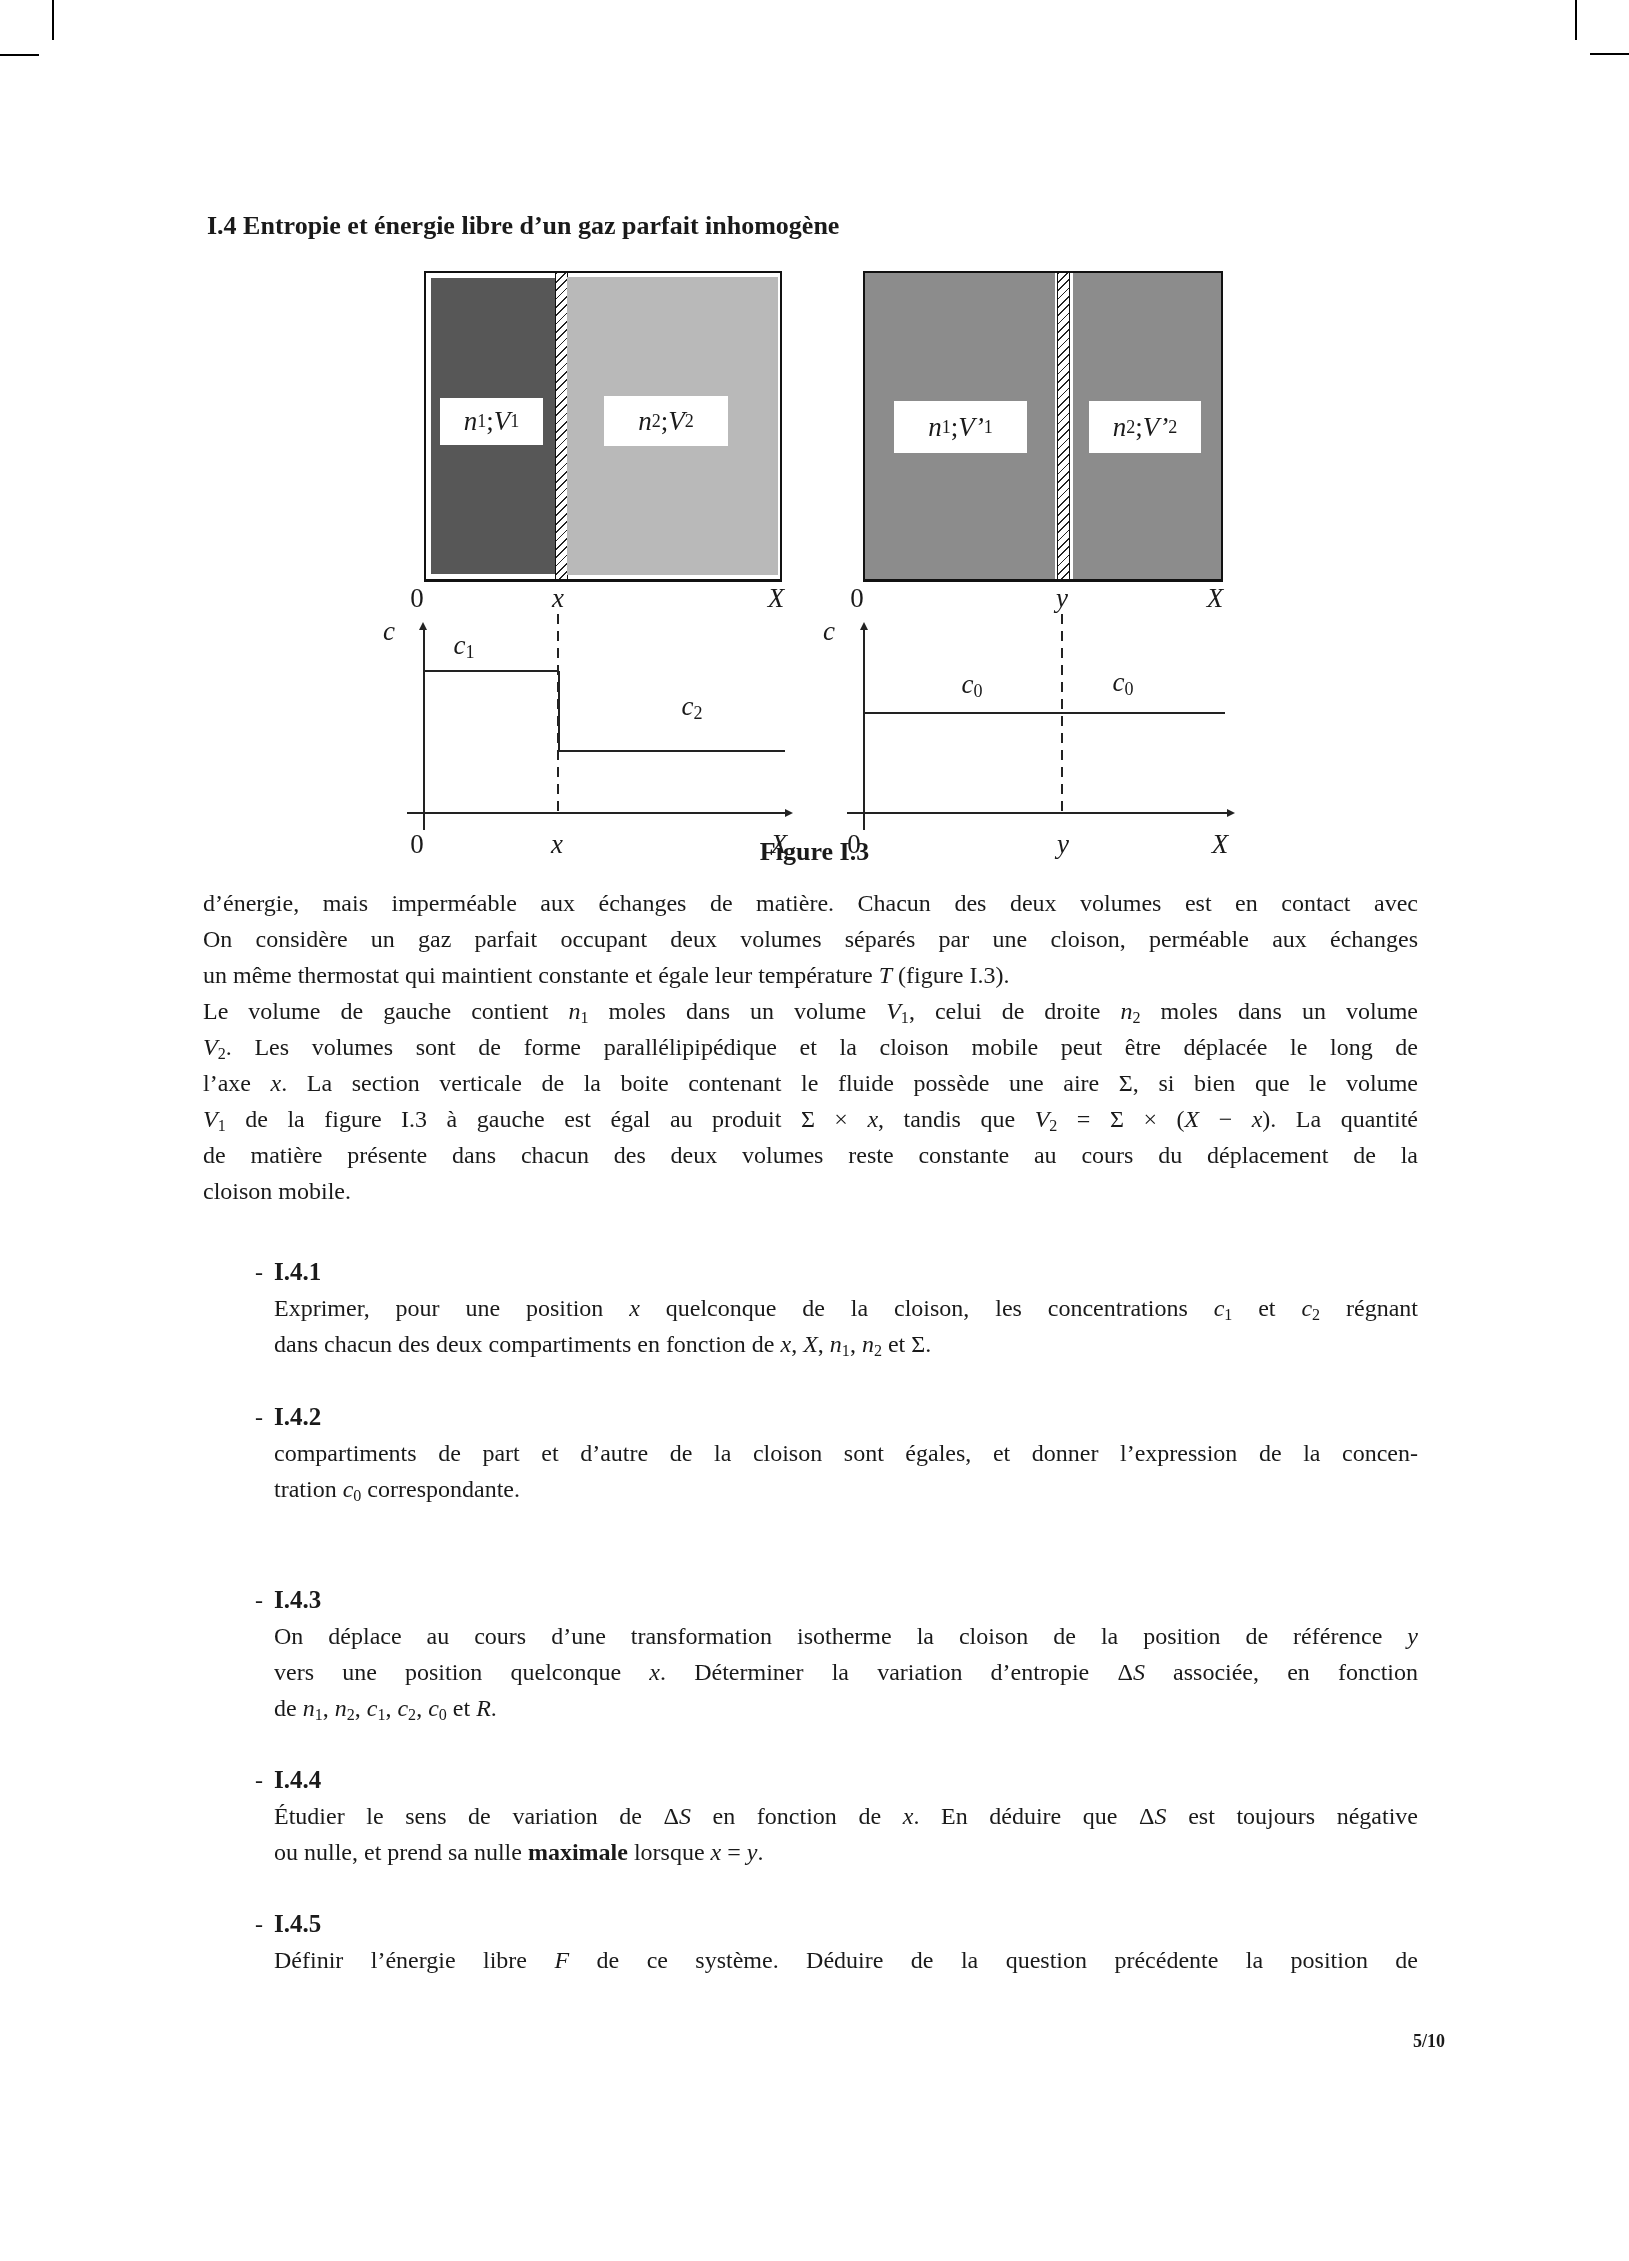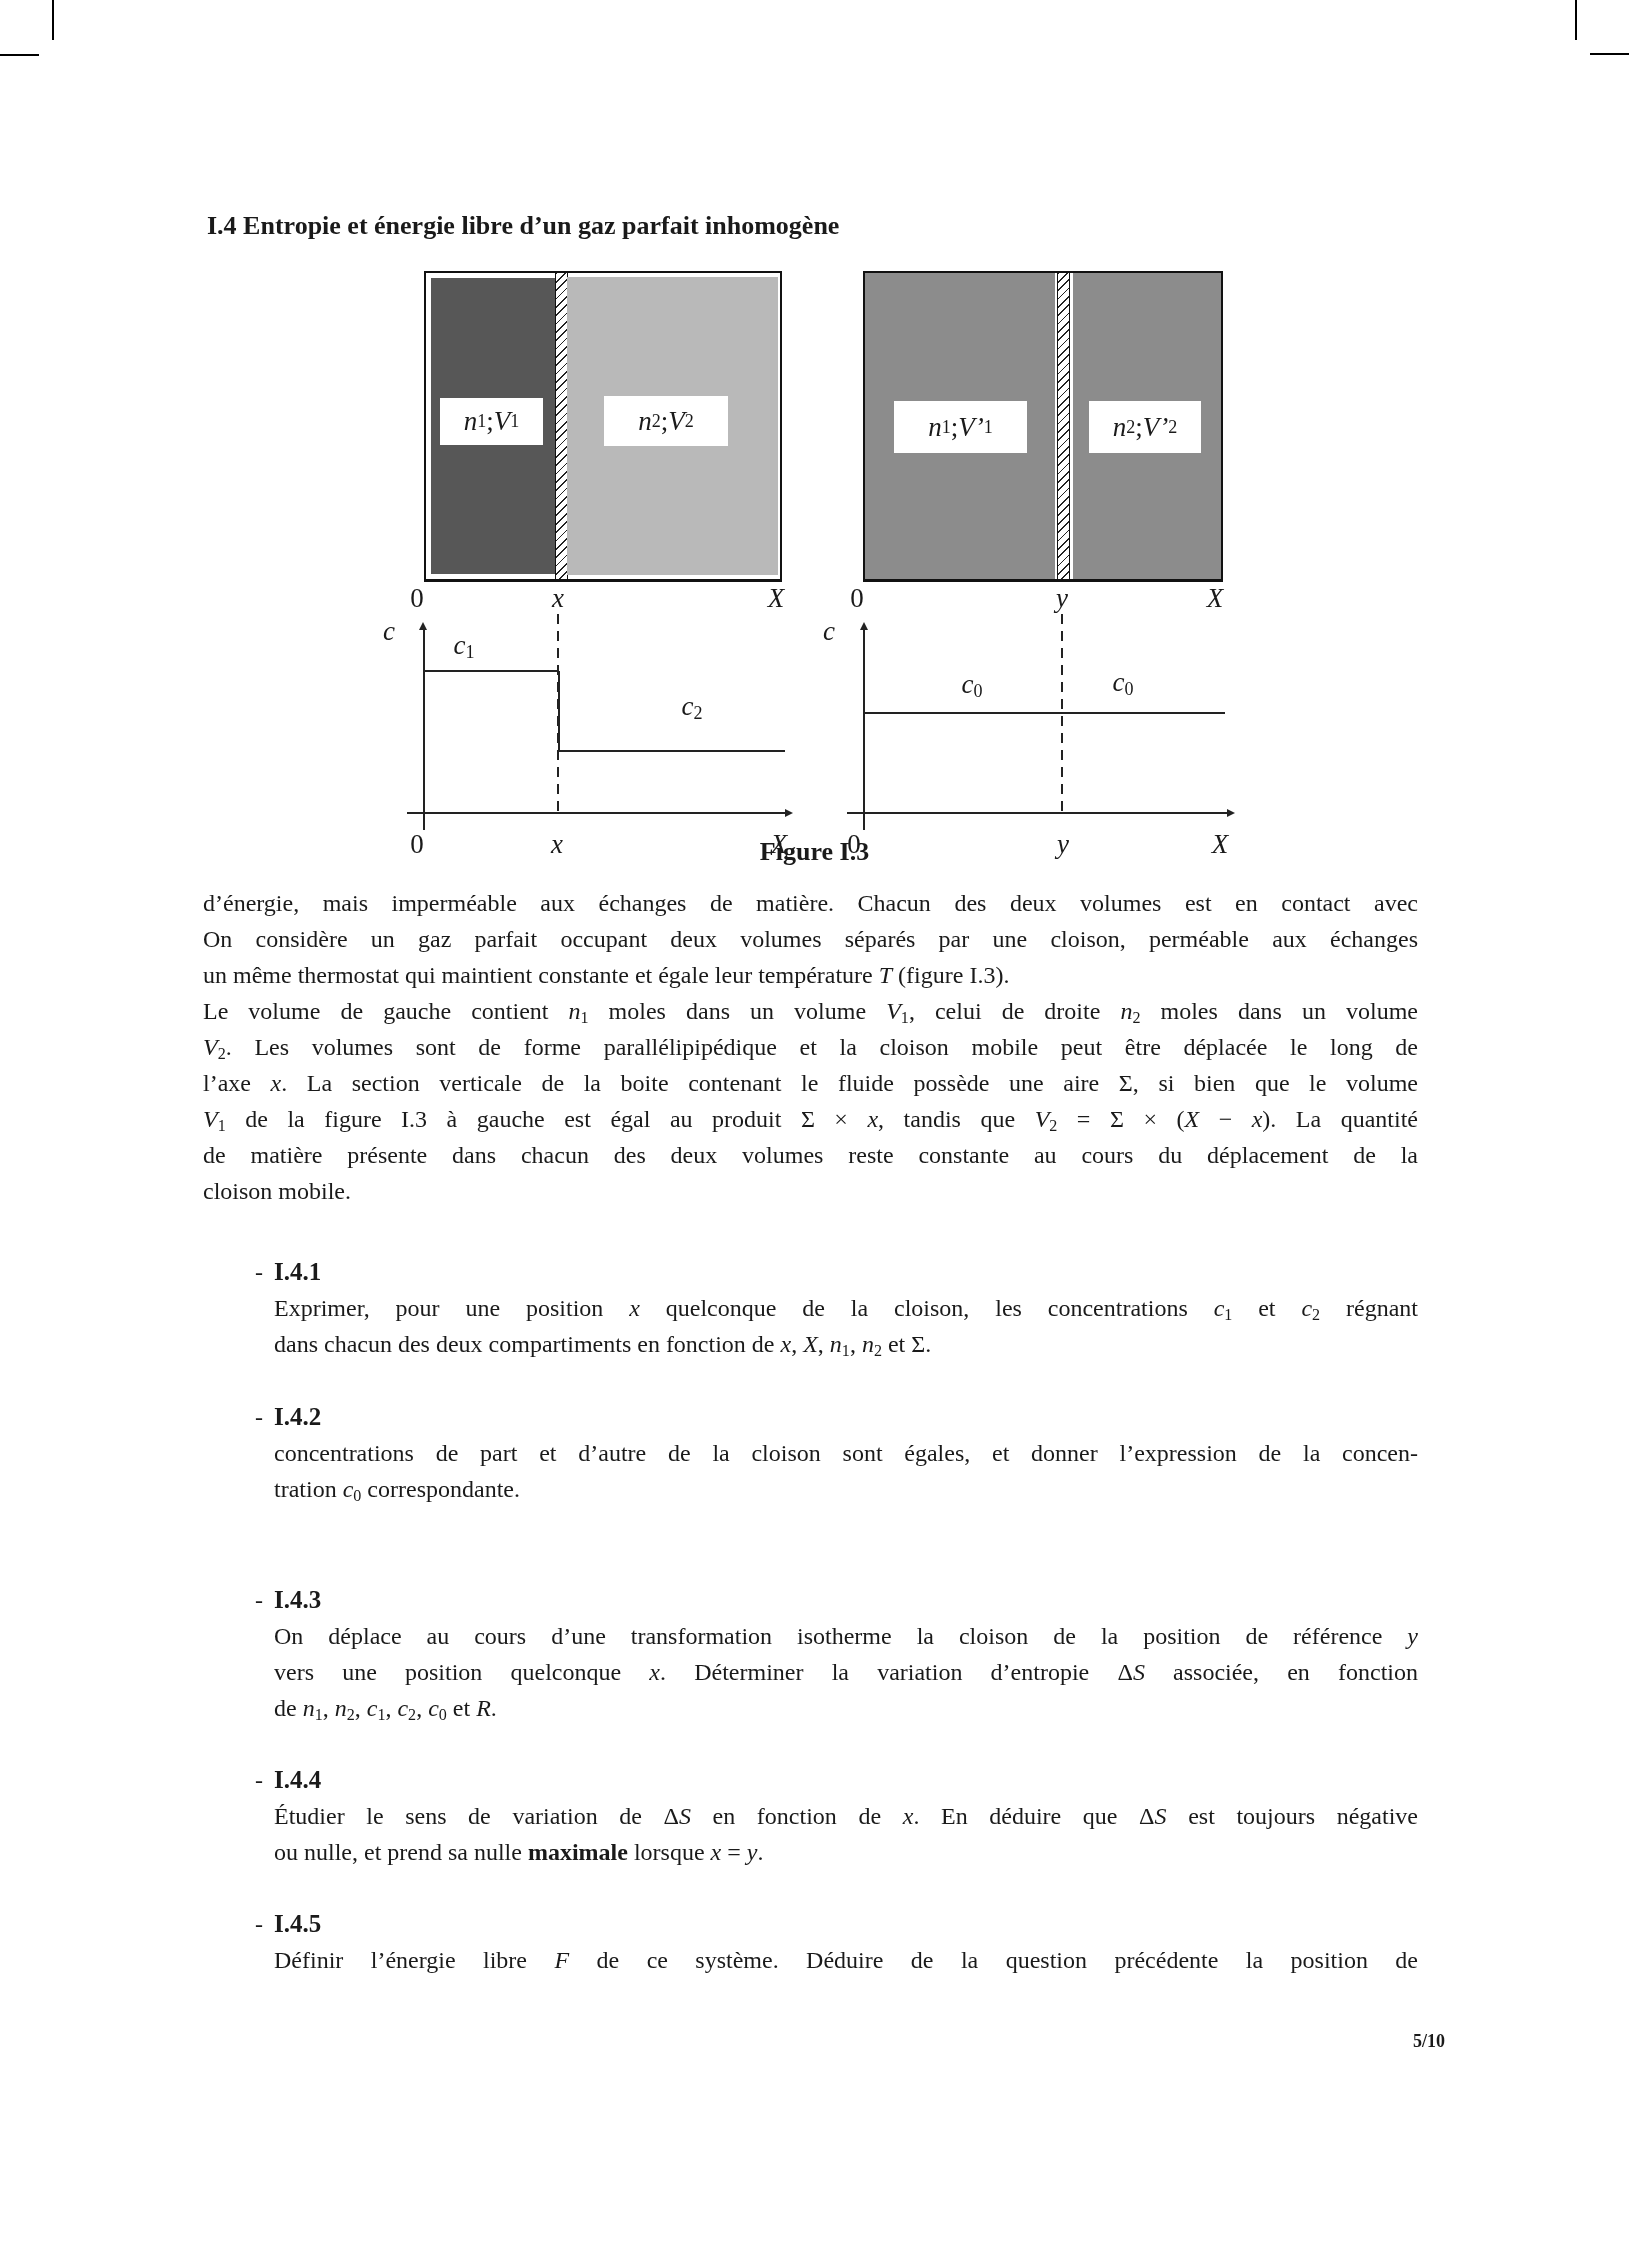--- a/index.html
+++ b/index.html
@@ -170,21 +170,21 @@
     </div>
     <div class="line just"><span>Exprimer, pour une position </span><span class="r-i">x</span><span> quelconque de la cloison, les concentrations </span><span class="r-i">c</span><span class="r-s">1</span><span> et </span><span class="r-i">c</span><span class="r-s">2</span><span> régnant</span></div>
     <div class="line"><span>dans chacun des deux compartiments en fonction de </span><span class="r-i">x</span><span>, </span><span class="r-i">X</span><span>, </span><span class="r-i">n</span><span class="r-s">1</span><span>, </span><span class="r-i">n</span><span class="r-s">2</span><span> et Σ.</span></div>
   </div>
 
   <div class="item" style="top:1399px;">
     <div class="item-heading">
       <span class="item-dash">-</span>
       <span>I.4.2</span>
     </div>
-    <div class="line just"><span>concentrations de part et d’autre de la cloison sont égales, et donner l’expression de la concen-</span></div>
+    <div class="line just"><span>compartiments de part et d’autre de la cloison sont égales, et donner l’expression de la concen-</span></div>
     <div class="line"><span>tration </span><span class="r-i">c</span><span class="r-s">0</span><span> correspondante.</span></div>
   </div>
 
   <div class="item" style="top:1582px;">
     <div class="item-heading">
       <span class="item-dash">-</span>
       <span>I.4.3</span>
     </div>
     <div class="line just"><span>On déplace au cours d’une transformation isotherme la cloison de la position de référence </span><span class="r-i">y</span></div>
     <div class="line just"><span>vers une position quelconque </span><span class="r-i">x</span><span>. Déterminer la variation d’entropie Δ</span><span class="r-i">S</span><span> associée, en fonction</span></div>

